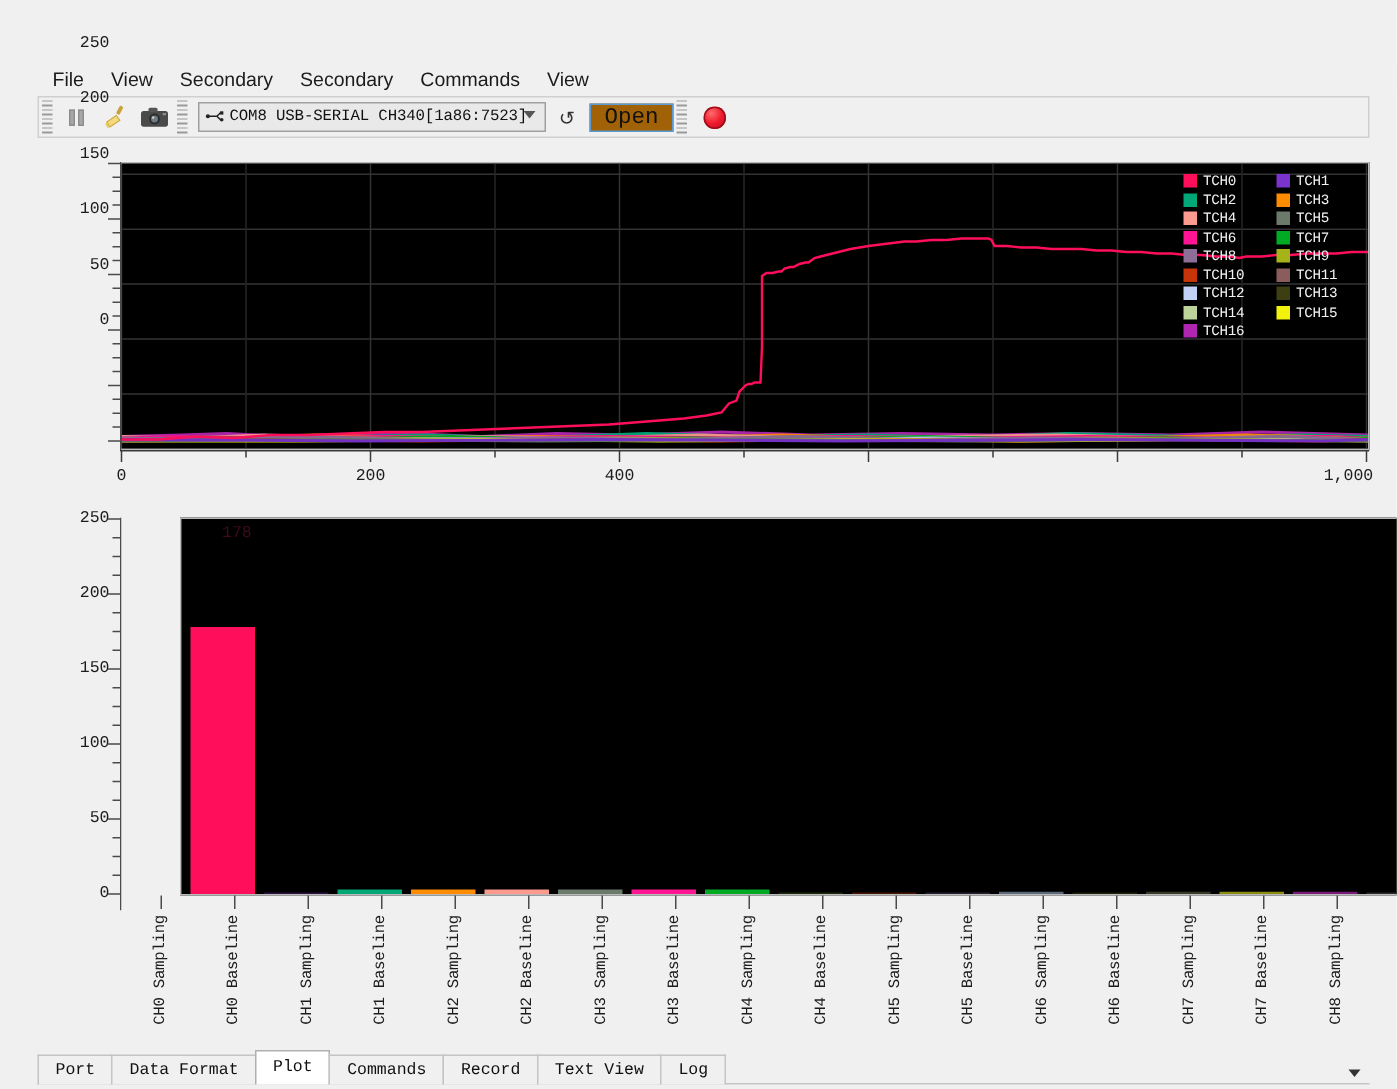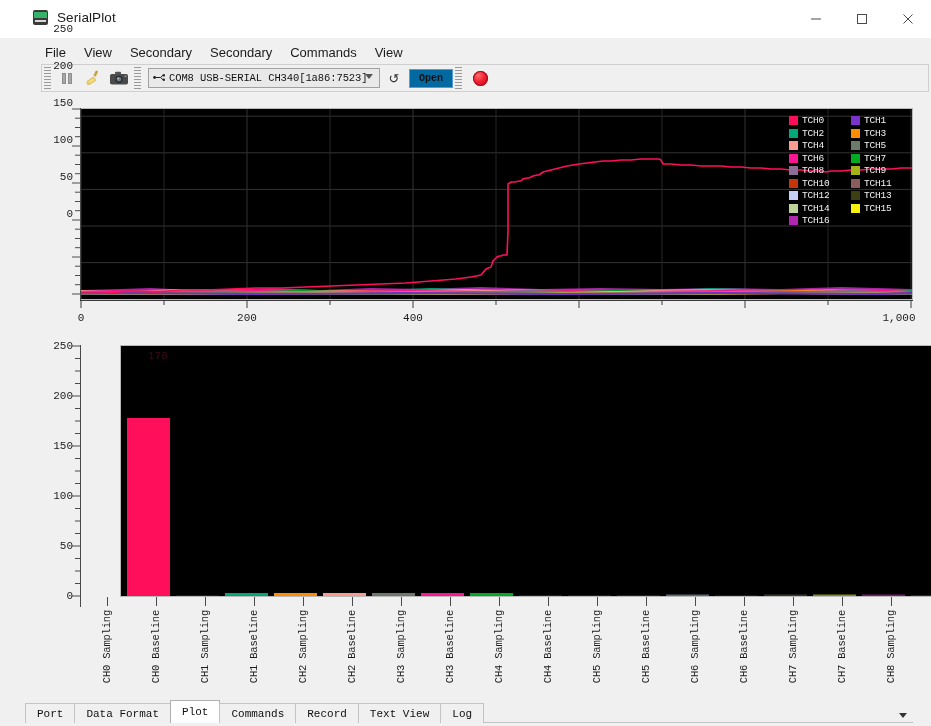--- a/index.html
+++ b/index.html
@@ -17,44 +17,44 @@
   .title-left{position:absolute;left:33px;top:10px;display:flex;align-items:center;gap:9px;}
   .app-icon{width:15px;height:15px;background:#3a3a3a;border-radius:2px;position:relative;}
   .app-icon:before{content:"";position:absolute;left:1px;top:2px;width:13px;height:6px;background:#35b36a;}
   .app-icon:after{content:"";position:absolute;left:2px;top:10px;width:11px;height:2px;background:#d8d8d8;}
   .app-title{font-size:13.5px;color:#1b1b1b;letter-spacing:.1px;}
   .win-btns{position:absolute;right:0;top:0;height:38px;display:flex;}
   .win-btn{width:46px;height:38px;display:flex;align-items:center;justify-content:center;color:#4a4a4a;}
   .win-btn svg{display:block;}
 
   
-  .menubar{position:absolute;left:0;top:42px;width:931px;height:21px;display:flex;align-items:center;padding-left:36px;box-sizing:border-box;background:#f0f0f0;}
+  .menubar{position:absolute;left:0;top:42px;width:931px;height:21px;display:flex;align-items:center;padding-left:26px;box-sizing:border-box;background:#f0f0f0;}
   .menu-item{font-size:13px;color:#1b1b1b;padding:2px 9px;cursor:default;}
 
   
   .toolbar{position:absolute;left:25px;top:64px;width:888px;height:28px;
-    background:#f0f0f0;border:1px solid #cfcfcf;box-sizing:border-box;display:flex;align-items:center;margin-left:16px;}
+    background:#f0f0f0;border:1px solid #cfcfcf;box-sizing:border-box;display:flex;align-items:center;}
   .grip{width:7px;height:22px;margin:0 3px 0 2px;
         background-image:repeating-linear-gradient(to bottom,#9a9a9a 0 1px,transparent 1px 3px);
         background-size:1px 22px;background-repeat:repeat-x;background-position:2px 0;}
   .tb-btn{width:26px;height:24px;display:flex;align-items:center;justify-content:center;}
   .pause-ic{display:flex;gap:2px;}
   .pause-ic i{display:block;width:4px;height:11px;background:#a8a8a8;border:1px solid #8d8d8d;box-sizing:border-box;}
   .port-combo{width:232px;height:20px;margin-left:4px;background:#e9e9e9;border:1px solid #a0a0a0;
       box-sizing:border-box;display:flex;align-items:center;position:relative;}
   .port-usb{margin:0 3px 0 4px;color:#202020;}
   .port-text{font-family:"Liberation Mono", monospace;font-size:10.5px;color:#111;white-space:nowrap;
       overflow:hidden;letter-spacing:-.1px;}
   .combo-arrow{position:absolute;right:6px;top:5px;width:0;height:0;
       border-left:4px solid transparent;border-right:4px solid transparent;border-top:5px solid #555;}
   .refresh-btn{width:22px;height:22px;display:flex;align-items:center;justify-content:center;
       font-size:13px;color:#333;margin-left:3px;}
-  .open-btn{height:19px;min-width:40px;margin-left:4px;padding:0 9px;background:#0369a1;border:1px solid #5b9bd5;
+  .open-btn{height:19px;min-width:40px;margin-left:4px;padding:0 9px;background:#a16207;border:1px solid #5b9bd5;
       box-sizing:border-box;display:flex;align-items:center;justify-content:center;
-      font-family:"Liberation Mono", monospace;font-size:10px;color:#111;font-weight:bold;}
+      font-family:"Liberation Mono", monospace;font-size:15px;color:#111;}
   .rec-dot{width:15px;height:15px;border-radius:50%;margin-left:8px;
       background:radial-gradient(circle at 36% 30%, #ff6b6b 0%, #ef1b2e 48%, #b50d1c 100%);
       box-shadow:0 0 0 1px #9b0d19 inset;}
 
   
   .panel{position:absolute;background:#f0f0f0;}
   .axis-label{position:absolute;font-family:"Liberation Mono", monospace;font-size:11px;color:#1c1c1c;
       text-align:right;white-space:nowrap;}
   .canvas{position:absolute;background:#000;border:1px solid #b9b9b9;box-sizing:border-box;overflow:hidden;}
 
@@ -80,44 +80,20 @@
   .tab.active{height:22px;background:#ffffff;border-color:#b0b0b0;}
   .tab-overflow{position:absolute;right:6px;bottom:5px;width:0;height:0;
       border-left:4px solid transparent;border-right:4px solid transparent;border-top:5px solid #333;}
   .tabline{position:absolute;left:0;bottom:0;width:888px;height:1px;background:#c4c4c4;}
 </style>
 </head>
 <body>
 
 <div class="app">
 
-  <div class="titlebar">
-    <div class="title-left">
-      <div class="app-icon"></div>
-      <div class="app-title">SerialPlot</div>
-    </div>
-    <div class="win-btns">
-      <div class="win-btn">
-        <svg width="12" height="12" viewBox="0 0 12 12">
-            <line x1="1" y1="6" x2="11" y2="6" stroke="currentColor" stroke-width="1"></line>
-          </svg>
-      </div>
-      <div class="win-btn">
-        <svg width="12" height="12" viewBox="0 0 12 12">
-            <rect x="1.5" y="1.5" width="9" height="9" fill="none" stroke="currentColor" stroke-width="1"></rect>
-          </svg>
-      </div>
-      <div class="win-btn close">
-        <svg width="12" height="12" viewBox="0 0 12 12">
-            <line x1="1.5" y1="1.5" x2="10.5" y2="10.5" stroke="currentColor" stroke-width="1"></line>
-            <line x1="10.5" y1="1.5" x2="1.5" y2="10.5" stroke="currentColor" stroke-width="1"></line>
-          </svg>
-      </div>
-    </div>
-  </div>
 
   <div class="menubar">
     <div class="menu-item">File</div>
     <div class="menu-item">View</div>
     <div class="menu-item">Secondary</div>
     <div class="menu-item">Secondary</div>
     <div class="menu-item">Commands</div>
     <div class="menu-item">View</div>
   </div>
 

